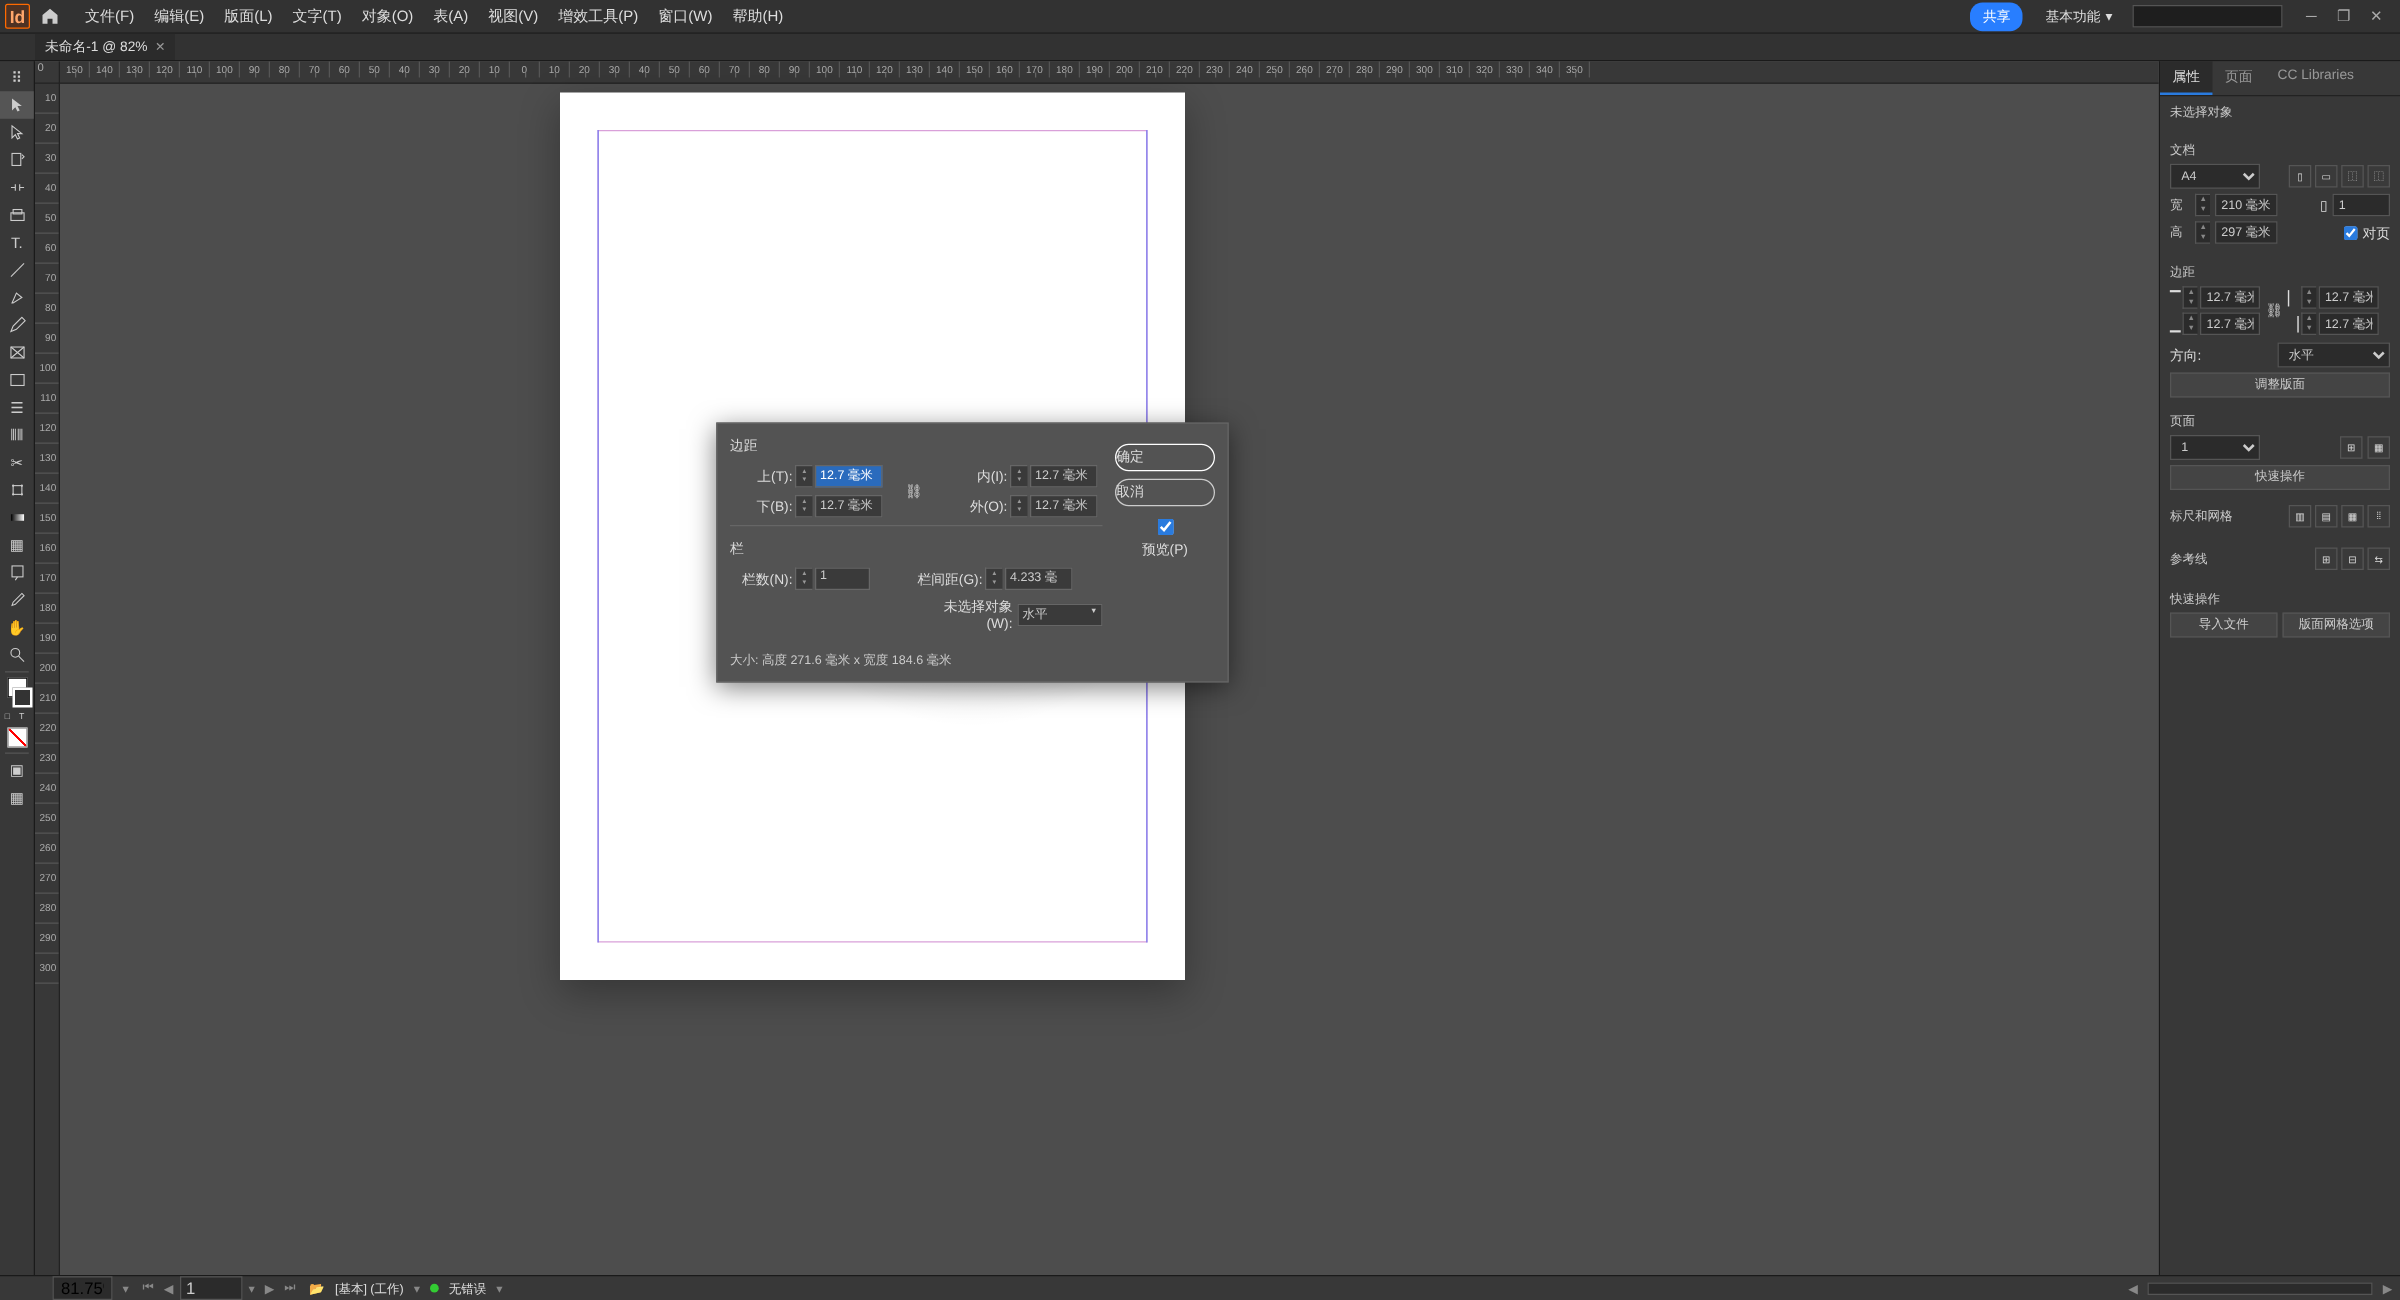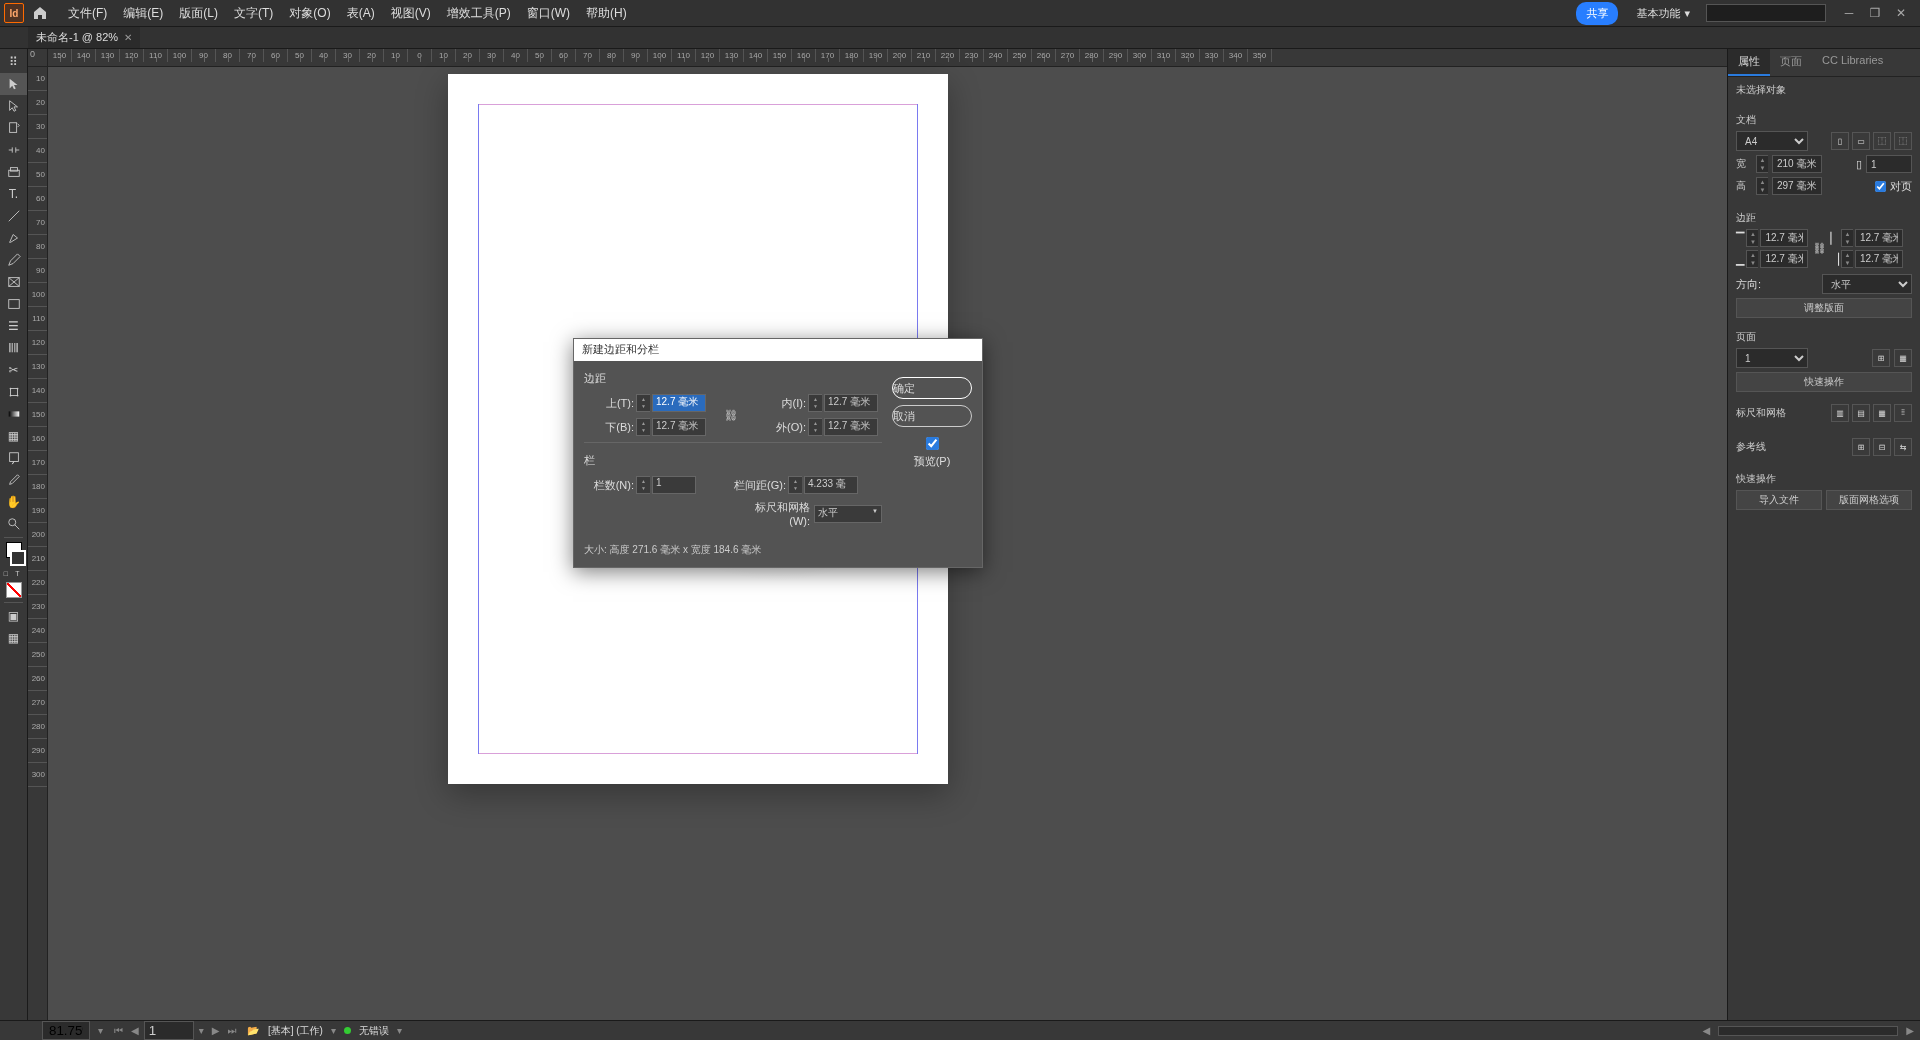--- a/index.html
+++ b/index.html
@@ -28,21 +28,21 @@
       padding: 0 4px;
       border-bottom: 1px solid #1a1a1a;
     }
     .logo {
       width: 20px;
       height: 20px;
       background: #4e3223;
       border: 1px solid #ff6a00;
       color: #ffa76c;
       font-weight: bold;
-      font-size: 10px;
+      font-size: 14px;
       display: flex;
       align-items: center;
       justify-content: center;
       border-radius: 2px;
       margin-right: 8px;
     }
     .home-icon {
       width: 16px;
       height: 16px;
       margin-right: 12px;
@@ -789,21 +789,20 @@
         <div class="ruler-v-tick">300</div>
       </div>
 
     <div class="document-page">
       <div class="margin-guide"></div>
       <div class="column-guide"></div>
     </div>
     <div class="dialog-shadow"></div>
 
     <div class="dialog">
-      <div class="dialog-title">新建边距和分栏</div>
       <div class="dialog-body">
         <div class="dialog-left">
           <span class="fieldset-label">边距</span>
           <div class="section-2col" style="align-items:center">
             <div class="margin-pair-col">
               <div class="margin-pair-row">
                 <span class="dlg-label">上(T):</span>
                 <div class="dlg-spinner"></div>
                 <div class="dlg-input selected">12.7 毫米</div>
               </div>
@@ -837,21 +836,21 @@
                 <div class="dlg-spinner"></div>
                 <div class="dlg-input" style="width:44px">1</div>
               </div>
               <div style="display:flex;align-items:center;gap:2px">
                 <span class="dlg-label-wide">栏间距(G):</span>
                 <div class="dlg-spinner"></div>
                 <div class="dlg-input">4.233 毫</div>
               </div>
             </div>
             <div class="dlg-row" style="justify-content:flex-end;padding-right:0;gap:4px">
-              <span class="dlg-label-wide">标尺和网格(W):</span>
+              <span class="dlg-label-wide">未选择对象(W):</span>
               <div class="dlg-select">水平</div>
             </div>
           </div>
         </div>
         <div class="dialog-right">
           <div class="dlg-btn primary">确定</div>
           <div class="dlg-btn">取消</div>
           <label class="preview-check">
             <input type="checkbox" checked="" style="">
             <span>预览(P)</span>

